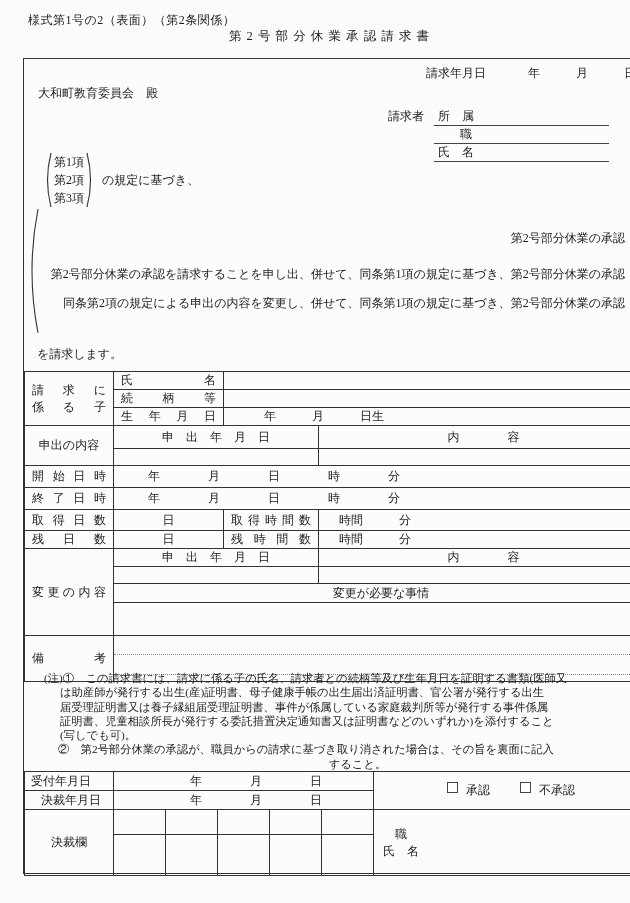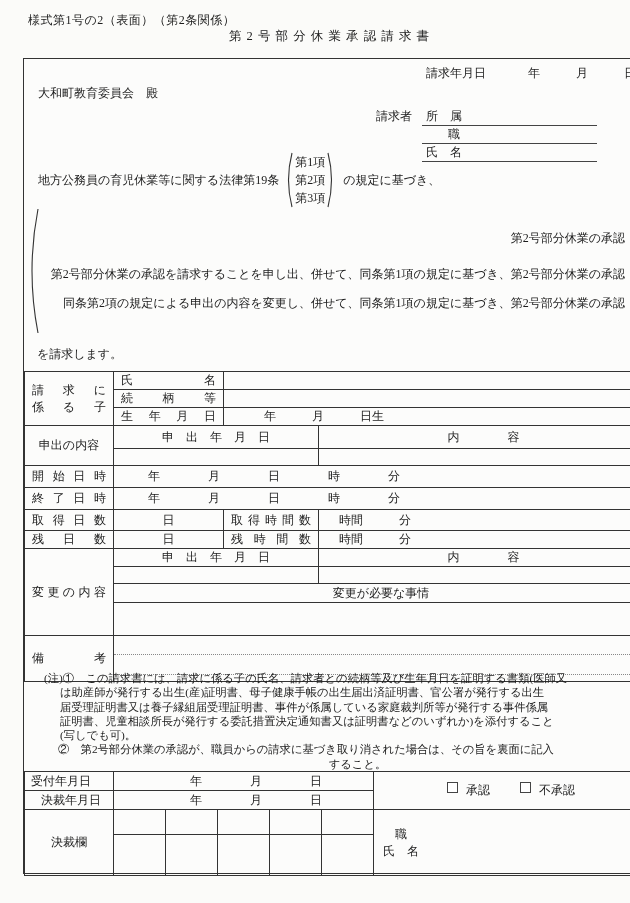--- a/index.html
+++ b/index.html
@@ -10,21 +10,21 @@
     font-size:12px; color:#1c1c1c;
   }
   .page { position:absolute; inset:0; }
   .form-no { position:absolute; top:12px; left:28px; letter-spacing:.5px; }
   .title { position:absolute; top:28px; left:9px; width:100%; text-align:center; font-size:12.5px; letter-spacing:1px;padding-left:11px; }
   .box { position:absolute; left:15px; top:58px; width:627px; height:816px; border:1.5px solid #333; background:#fcfcfb;margin-left:8px; }
 
   .date-line { position:absolute; top:6px; right:0; left:0; display:flex; justify-content:flex-end; gap:42px; padding-right:13px; }
   .addressee { position:absolute; top:26px; left:14px; }
 
-  .requester { position:absolute; top:49px; left:352px; display:flex; gap:10px; }
+  .requester { position:absolute; top:49px; left:364px; display:flex; gap:10px; }
   .req-fields { width:175px; }
   .ufield { height:18px; border-bottom:1px solid #444; padding-left:4px; }
   .ufield.f2 { padding-left:26px; }
 
   .law-line { position:absolute; top:92px; left:14px; right:6px; height:58px; display:flex; align-items:center; }
   .clauses { margin:0 2px; line-height:18px; text-align:left; }
   .paren-s { flex:0 0 auto; margin-left:5px; }
   .paren-s2 { flex:0 0 auto; margin-right:3px; }
   .law-suffix { margin-left:4px; }
 
@@ -83,21 +83,20 @@
     <div class="requester">
       <span>請求者</span>
       <div class="req-fields">
         <div class="ufield">所　属</div>
         <div class="ufield f2">職</div>
         <div class="ufield">氏　名</div>
       </div>
     </div>
 
     <div class="law-line">
-      <span>地方公務員の育児休業等に関する法律第19条</span>
       <svg class="paren-s" width="9" height="58" viewBox="0 0 9 58">
           <path d="M8,2 Q1,29 8,56" stroke="#333" stroke-width="1.1" fill="none"></path>
         </svg>
       <div class="clauses">
         <div>第1項</div>
         <div>第2項</div>
         <div>第3項</div>
       </div>
       <svg class="paren-s2" width="9" height="58" viewBox="0 0 9 58">
           <path d="M1,2 Q8,29 1,56" stroke="#333" stroke-width="1.1" fill="none"></path>

